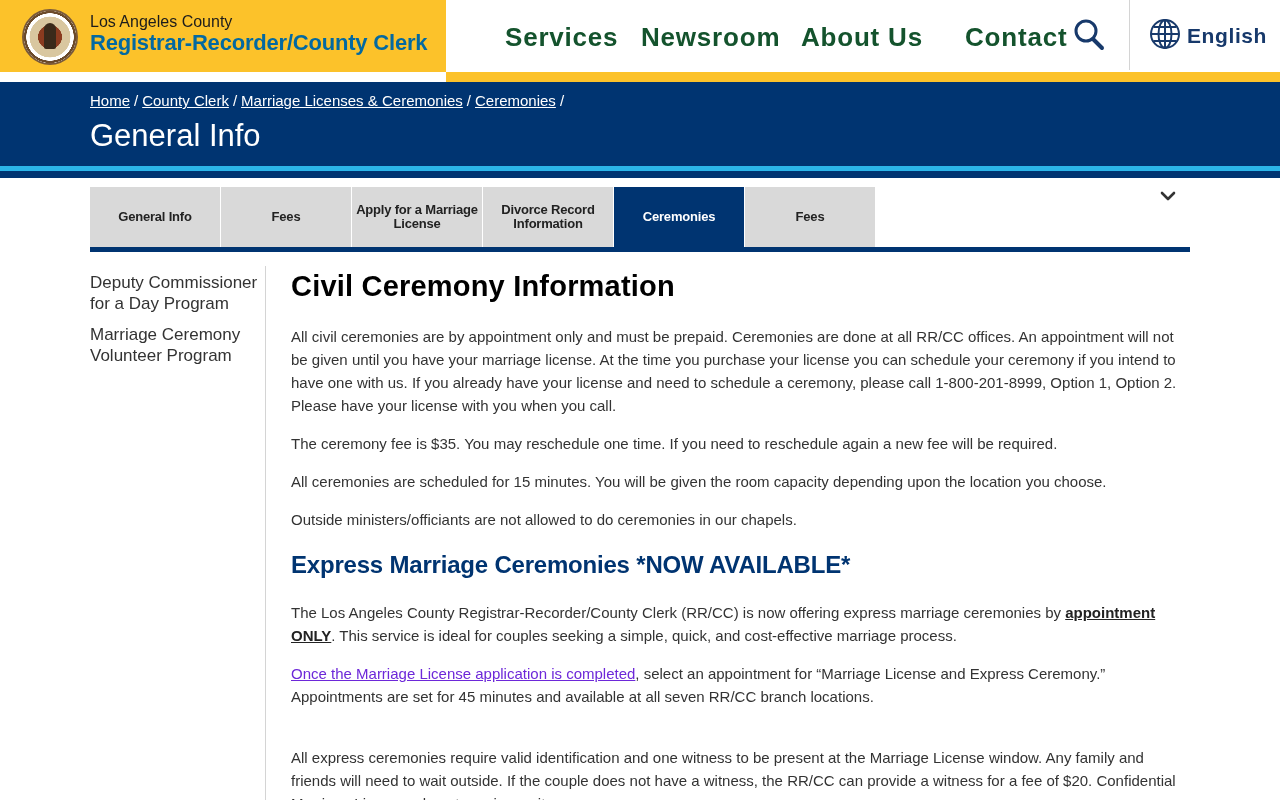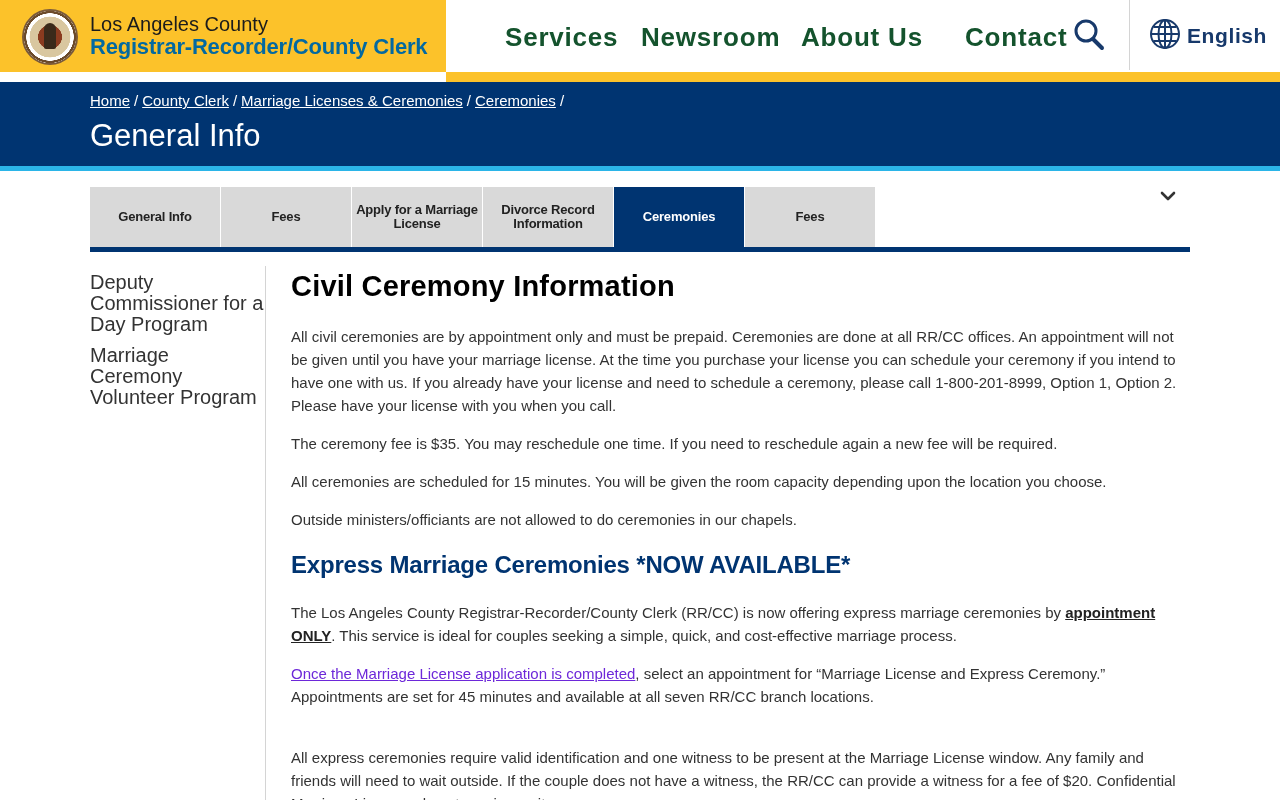--- a/index.html
+++ b/index.html
@@ -5,48 +5,48 @@
   * { box-sizing: border-box; margin: 0; padding: 0; }
   html, body { width: 1280px; height: 800px; overflow: hidden; background: #ffffff; }
   body { font-family: "Liberation Sans", "DejaVu Sans", sans-serif; color: #333333; position: relative; }
 
   
   .header { position: absolute; left: 0; top: 0; width: 1280px; height: 82px; }
   .brand { position: absolute; left: 0; top: 0; width: 446px; height: 72px; background: #fcc22a; display: flex; align-items: center; }
   .seal { position: absolute; left: 22px; top: 9px; width: 56px; height: 56px; border-radius: 50%; background: radial-gradient(circle at 50% 50%, #8a3b1f 0 32%, #d9c7a0 33% 55%, #ffffff 56% 64%, #6b4a2a 65% 70%, #f4efe4 71% 100%); border: 2px solid #7a5a3a; }
   .seal::after { content: ""; position: absolute; left: 20px; top: 12px; width: 12px; height: 26px; background: #3a2a1a; border-radius: 6px 6px 2px 2px; }
   .brand-text { position: absolute; left: 90px; top: 13px; line-height: 1.1; }
-  .brand-line1 { font-size: 20px; color: #1c1c1c; font-weight: 400; }
+  .brand-line1 { font-size: 16px; color: #1c1c1c; font-weight: 400; }
   .brand-line2 { font-size: 22px; color: #0369a1; font-weight: 700; letter-spacing: -0.2px; }
   .yellow-strip { position: absolute; left: 446px; top: 72px; width: 834px; height: 10px; background: #fcc22a; }
   .topnav { position: absolute; left: 446px; top: 0; width: 834px; height: 72px; background: #ffffff; }
   .nav-item { position: absolute; top: 22px; font-size: 26px; font-weight: 700; color: #14532d; letter-spacing: 0.8px; cursor: pointer; }
   .search-icon { position: absolute; left: 1072px; top: 18px; width: 34px; height: 34px; cursor: pointer; }
   .nav-divider { position: absolute; left: 1129px; top: 0; width: 1px; height: 70px; background: #d4d4d4; }
   .lang { position: absolute; left: 1149px; top: 18px; display: flex; align-items: center; cursor: pointer; }
   .lang-label { font-size: 21px; font-weight: 700; color: #17396b; margin-left: 6px; letter-spacing: 0.6px; }
 
   
-  .banner { position: absolute; left: 0; top: 82px; width: 1280px; height: 84px; background: #003471; }
+  .banner { position: absolute; left: 0; top: 82px; width: 1280px; height: 96px; background: #003471; }
   .banner-accent { position: absolute; left: 0; top: 166px; width: 1280px; height: 5px; background: #2bb5e8; }
   .breadcrumb { position: absolute; left: 90px; top: 10px; font-size: 15px; color: #ffffff; }
   .breadcrumb a { color: #ffffff; text-decoration: underline; cursor: pointer; }
   .breadcrumb .sep { margin: 0 4px; }
   .page-title { position: absolute; left: 90px; top: 36px; font-size: 31px; color: #ffffff; font-weight: 400; }
 
   
   .tabs { position: absolute; left: 90px; top: 187px; height: 60px; display: flex; }
   .tab { width: 130px; height: 60px; background: #d9d9d9; margin-right: 1px; display: flex; align-items: center; justify-content: center; text-align: center; font-size: 13px; font-weight: 700; color: #222222; line-height: 1.1; padding: 0 4px; cursor: pointer; letter-spacing: -0.2px; }
   .tab.active { background: #003471; color: #ffffff; }
   .tabs-underline { position: absolute; left: 90px; top: 247px; width: 1100px; height: 5px; background: #003471; }
   .tabs-toggle { position: absolute; left: 1158px; top: 188px; width: 20px; height: 16px; cursor: pointer; }
 
   
   .sidebar { position: absolute; left: 90px; top: 272px; width: 175px; }
-  .side-link { display: block; font-size: 20px; color: #333333; line-height: 21px; margin-bottom: 10px; cursor: pointer; }
+  .side-link { display: block; font-size: 17px; color: #333333; line-height: 21px; margin-bottom: 10px; cursor: pointer; }
   .side-divider { position: absolute; left: 265px; top: 266px; width: 1px; height: 534px; background: #d4d4d4; }
 
   
   .main { position: absolute; left: 291px; top: 270px; width: 895px; }
   .h1 { font-size: 29px; font-weight: 700; color: #000000; margin-bottom: 22px; letter-spacing: 0.2px; }
   .p { font-size: 15px; line-height: 23px; color: #333333; margin-bottom: 15px; }
   .h2 { font-size: 24px; font-weight: 700; color: #003471; margin-top: 20px; margin-bottom: 22px; letter-spacing: -0.2px; }
   .link { color: #6d28d9; text-decoration: underline; cursor: pointer; }
   .strong-u { font-weight: 700; text-decoration: underline; color: #222222; cursor: pointer; }
   .gap { height: 23px; }

